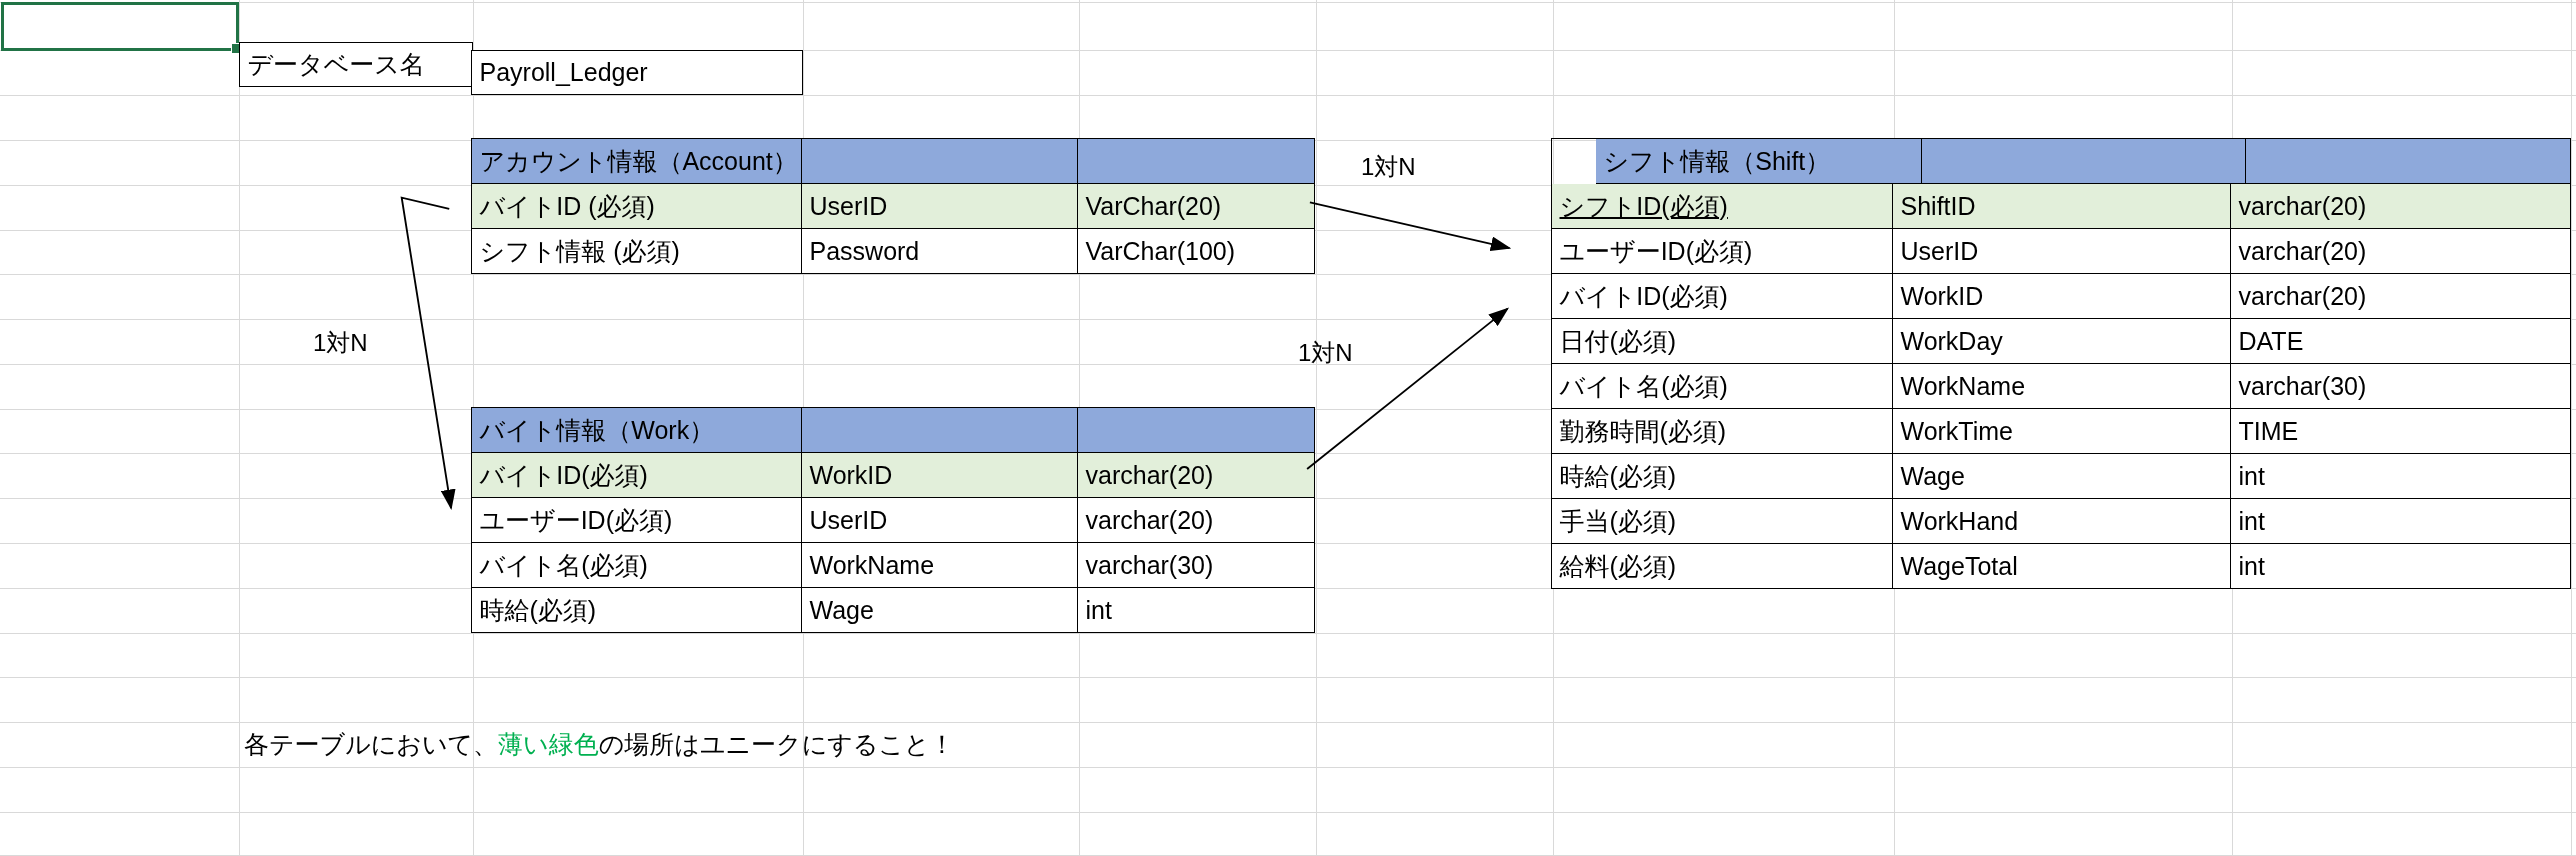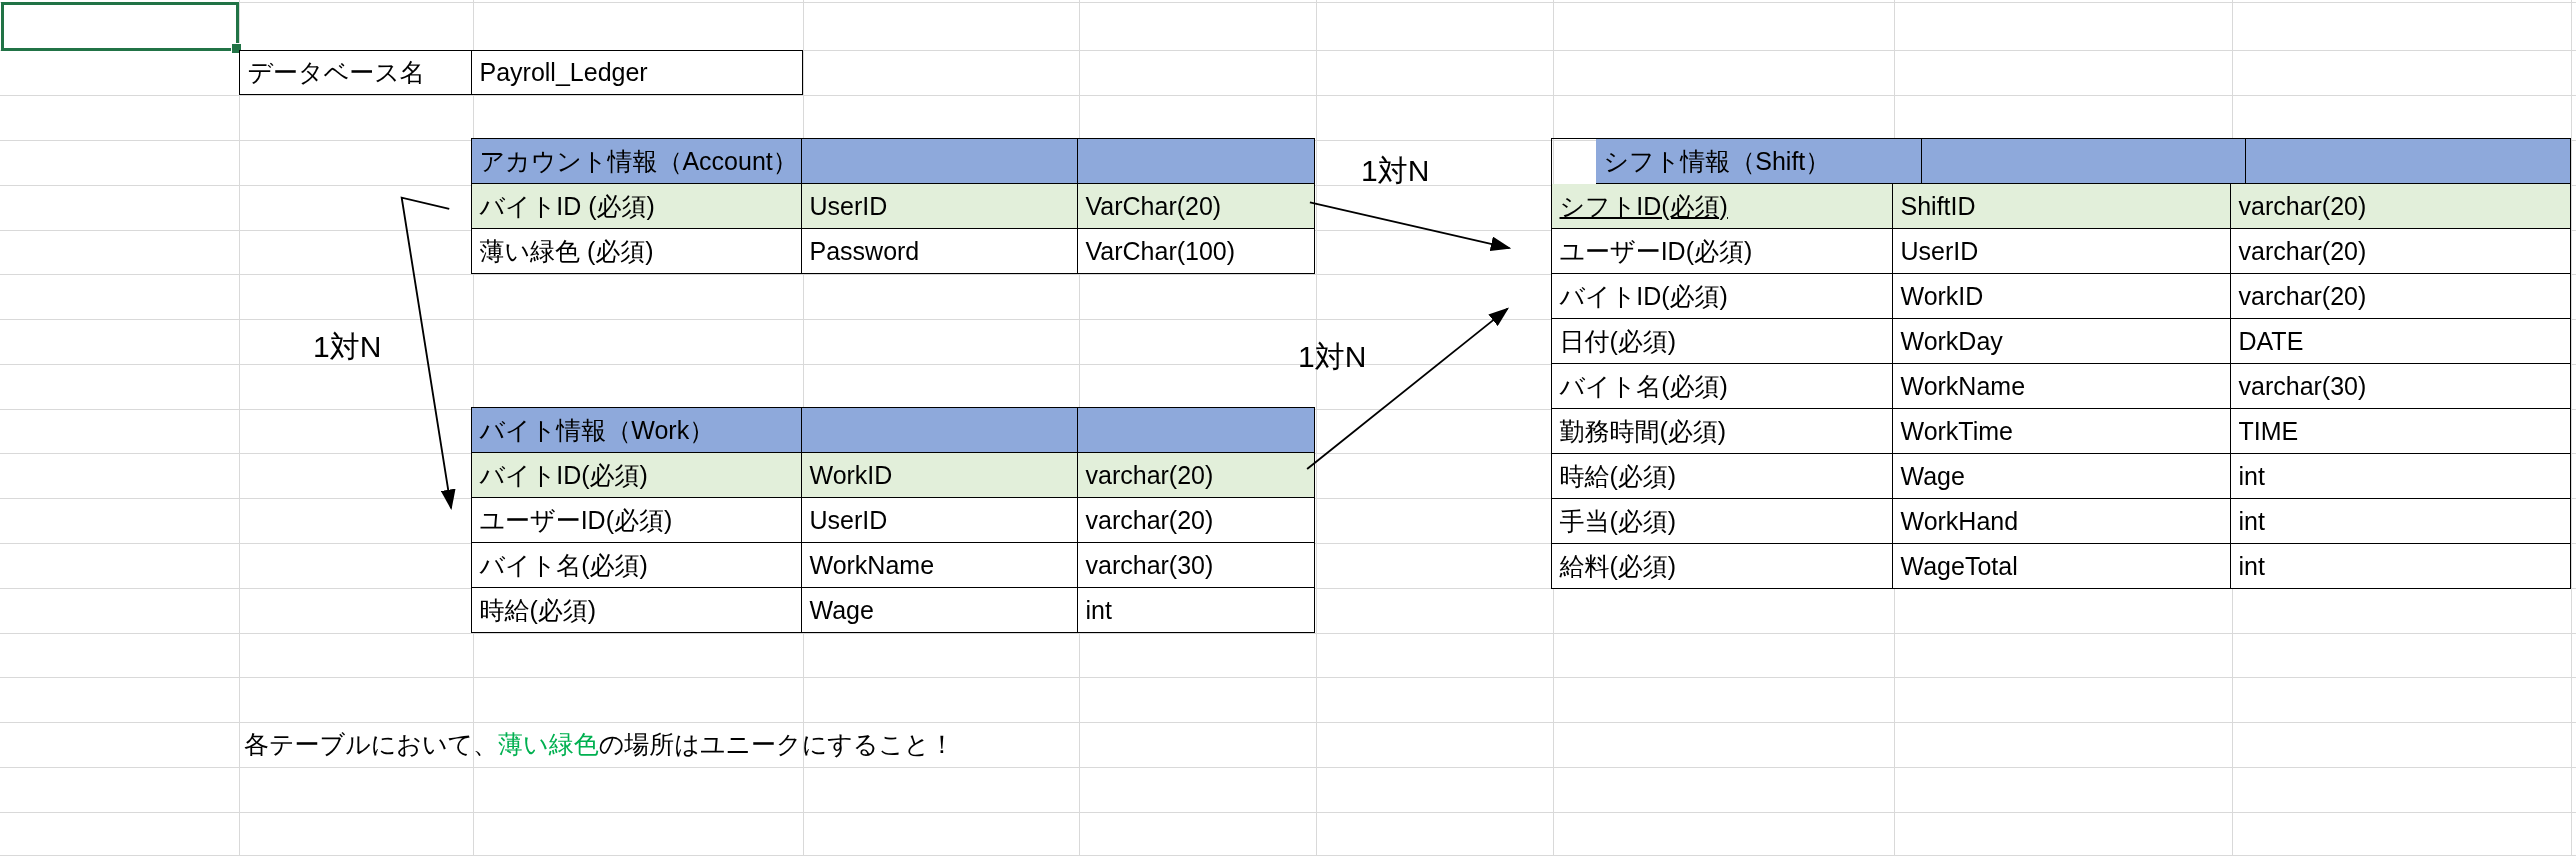--- a/index.html
+++ b/index.html
@@ -11,33 +11,33 @@
   .vline{position:absolute;top:0;width:0.9px;height:856px;background:var(--grid,#D9D9D9);}
   .hline{position:absolute;left:0;height:0.9px;width:2576px;background:var(--grid,#D9D9D9);}
   
   .selcell{position:absolute;left:0.9px;top:1.9px;width:238px;height:49px;box-sizing:border-box;
     border:3.7px solid var(--sel,#217346);z-index:2;}
   .fillhandle{position:absolute;right:-6.5px;bottom:-6.5px;width:9.3px;height:9.3px;
     background:var(--sel,#217346);border:1.9px solid #fff;}
   
   .dbcell{position:absolute;box-sizing:border-box;border:1.9px solid var(--border,#000);
     background:#fff;display:flex;align-items:center;padding-left:7.5px;z-index:3;white-space:nowrap;}
-  .dblabel{left:239px;top:50px;width:234px;height:45px;}
+  .dblabel{left:239px;top:42px;width:234px;height:45px;}
   .dbvalue{left:471px;top:50px;width:332px;height:45px;}
   
   .etable{position:absolute;box-sizing:content-box;z-index:3;
     border-top:1.9px solid var(--border,#000);border-left:1.9px solid var(--border,#000);}
   .trow{display:flex;height:45px;}
   .tcell{box-sizing:border-box;height:45px;border-right:1.9px solid var(--border,#000);
     border-bottom:1.9px solid var(--border,#000);display:flex;align-items:center;
     padding-left:7.5px;overflow:hidden;white-space:nowrap;background:#fff;}
   .header .tcell{background:var(--header-fill,#8EA9DB);}
   .unique .tcell{background:var(--unique-fill,#E2EFDA);}
   
-  .rel-label{position:absolute;z-index:4;font-size:30px;white-space:nowrap;}
+  .rel-label{position:absolute;z-index:4;font-size:24px;white-space:nowrap;}
   .rel-0{left:1361px;top:151px;}
   .rel-1{left:313px;top:327px;}
   .rel-2{left:1298px;top:337px;}
   
   .note{position:absolute;left:244px;top:722px;height:45px;display:flex;align-items:center;
     z-index:3;white-space:nowrap;}
   .note .hl{color:var(--hl,#00B050);}
   
   .arrows{position:absolute;left:0;top:0;z-index:5;pointer-events:none;}
   .arrows line,.arrows polyline{stroke:#000;stroke-width:2;fill:none;}
@@ -92,21 +92,21 @@
           <div class="tcell" style="width: 330px;">アカウント情報（Account）</div>
           <div class="tcell" style="width: 276px;"></div>
           <div class="tcell" style="width: 237px;"></div>
         </div>
         <div class="trow unique">
           <div class="tcell" style="width: 330px;">バイトID (必須)</div>
           <div class="tcell" style="width: 276px;">UserID</div>
           <div class="tcell" style="width: 237px;">VarChar(20)</div>
         </div>
         <div class="trow normal">
-          <div class="tcell" style="width: 330px;">薄い緑色 (必須)</div>
+          <div class="tcell" style="width: 330px;">シフト情報 (必須)</div>
           <div class="tcell" style="width: 276px;">Password</div>
           <div class="tcell" style="width: 237px;">VarChar(100)</div>
         </div>
       </div>
       <div class="etable" style="left: 471px; top: 407px; width: 843px;">
         <div class="trow header">
           <div class="tcell" style="width: 330px;">バイト情報（Work）</div>
           <div class="tcell" style="width: 276px;"></div>
           <div class="tcell" style="width: 237px;"></div>
         </div>

